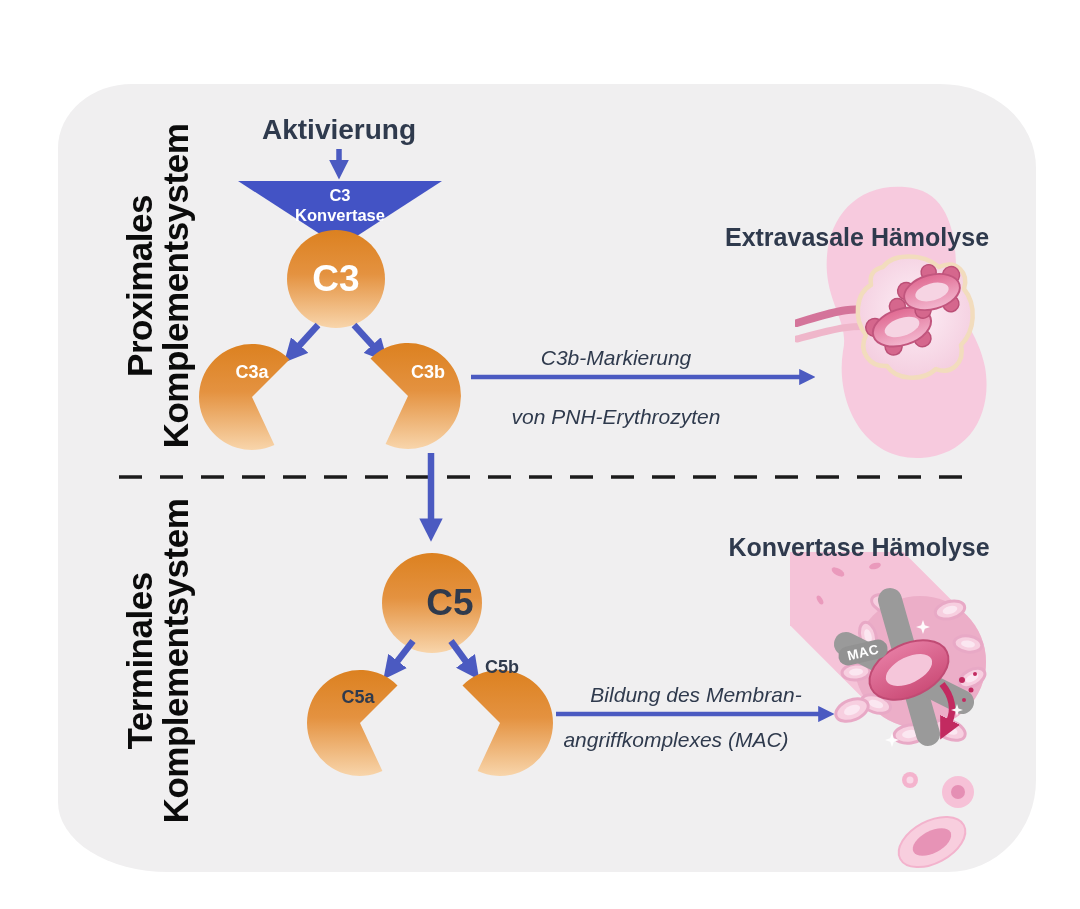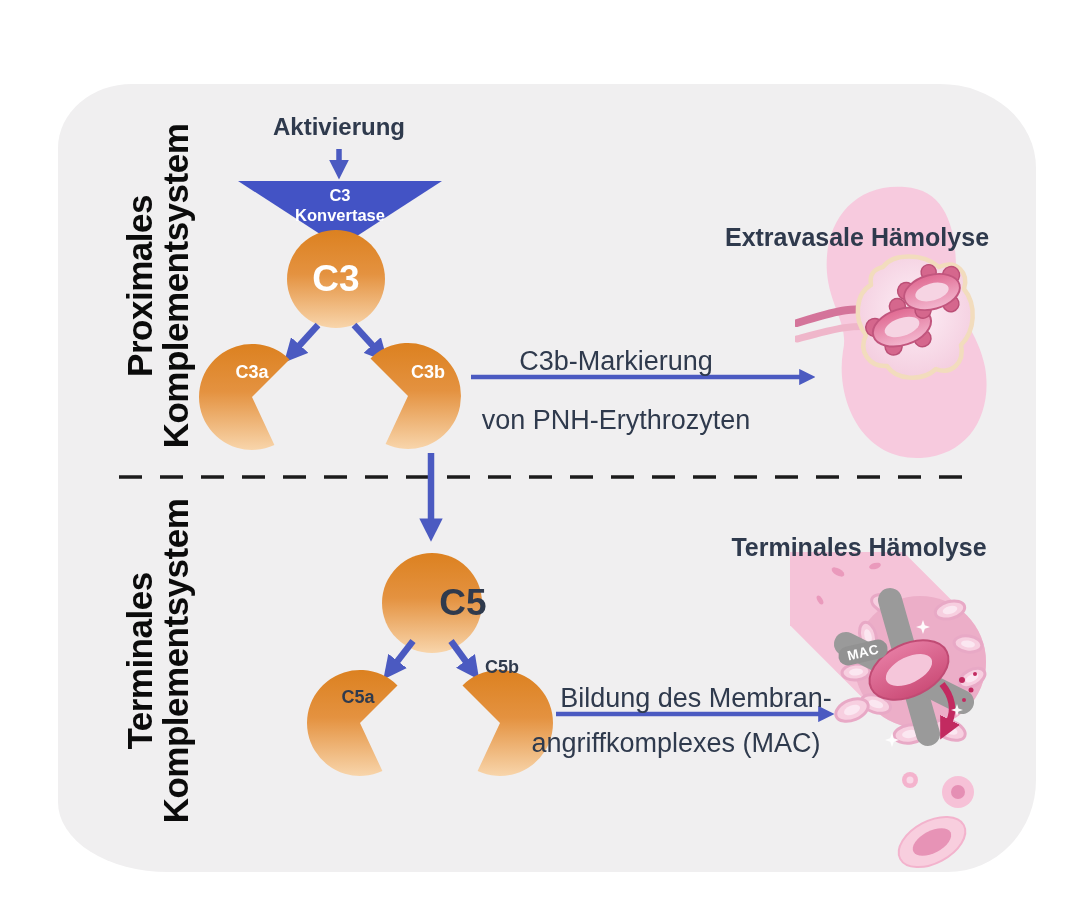--- a/index.html
+++ b/index.html
@@ -8,21 +8,21 @@
     font-family:"Liberation Sans",sans-serif;overflow:hidden;
   }
   .paper{
     position:absolute;left:58px;top:84px;width:978px;height:788px;
     background:var(--canvas_gray,#f0eff0);
     border-radius:74px 96px 88px 110px / 64px 84px 92px 70px;
   }
   svg{position:absolute;left:0;top:0;}
   .lbl{position:absolute;color:var(--dark_text,#2f3a4d);text-align:center;line-height:1.2;}
   .title{font-weight:bold;font-size:25px;}
-  .process{font-size:27px;}
+  .process{font-size:21px;font-style:italic;}
   .node-label{font-weight:bold;color:#ffffff;}
   .node-label.dark{color:var(--dark_text,#2f3a4d);}
   .big-node{font-size:37px;}
   .frag-node{font-size:18px;}
   .vertical-label{
     position:absolute;width:340px;height:76px;
     transform:rotate(-90deg);transform-origin:center center;
     text-align:center;font-weight:bold;font-size:35px;line-height:1.03;
     letter-spacing:-0.5px;color:var(--black_text,#0b0b0b);
   }
@@ -221,38 +221,38 @@
 
 <div class="vertical-label" style="left:-10px;top:248px;">
   <div>Proximales</div>
   <div>Komplementsystem</div>
 </div>
 <div class="vertical-label" style="left:-10px;top:623px;">
   <div>Terminales</div>
   <div>Komplementsystem</div>
 </div>
 
-<div class="lbl" style="left:239px;top:113px;width:200px;font-size:24px;font-weight:bold;">Aktivierung</div>
+<div class="lbl" style="left:239px;top:113px;width:200px;font-size:28px;font-weight:bold;">Aktivierung</div>
 
 <div class="convertase-label">
   <div>C3</div>
   <div>Konvertase</div>
 </div>
 
 <div class="lbl node-label big-node" style="left:286px;top:257px;width:100px;">C3</div>
 <div class="lbl node-label frag-node" style="left:212px;top:362px;width:80px;">C3a</div>
 <div class="lbl node-label frag-node" style="left:388px;top:362px;width:80px;">C3b</div>
 
 <div class="lbl process" style="left:466px;top:345px;width:300px;">C3b-Markierung</div>
 <div class="lbl process" style="left:456px;top:404px;width:320px;">von PNH-Erythrozyten</div>
 
 <div class="lbl title" style="left:722px;top:222px;width:270px;">Extravasale Hämolyse</div>
 
-<div class="lbl node-label dark big-node" style="left:403px;top:581px;width:120px;">C5</div>
+<div class="lbl node-label dark big-node" style="left:390px;top:581px;width:120px;">C5</div>
 <div class="lbl node-label dark frag-node" style="left:318px;top:687px;width:80px;">C5a</div>
 <div class="lbl node-label dark frag-node" style="left:462px;top:657px;width:80px;">C5b</div>
 
 <div class="lbl process" style="left:546px;top:682px;width:300px;">Bildung des Membran-</div>
 <div class="lbl process" style="left:526px;top:727px;width:300px;">angriffkomplexes (MAC)</div>
 
-<div class="lbl title" style="left:724px;top:532px;width:270px;">Terminales Hämolyse</div>
+<div class="lbl title" style="left:724px;top:532px;width:270px;">Konvertase Hämolyse</div>
 
 <div class="mac-badge">MAC</div>
 
 </body></html>

